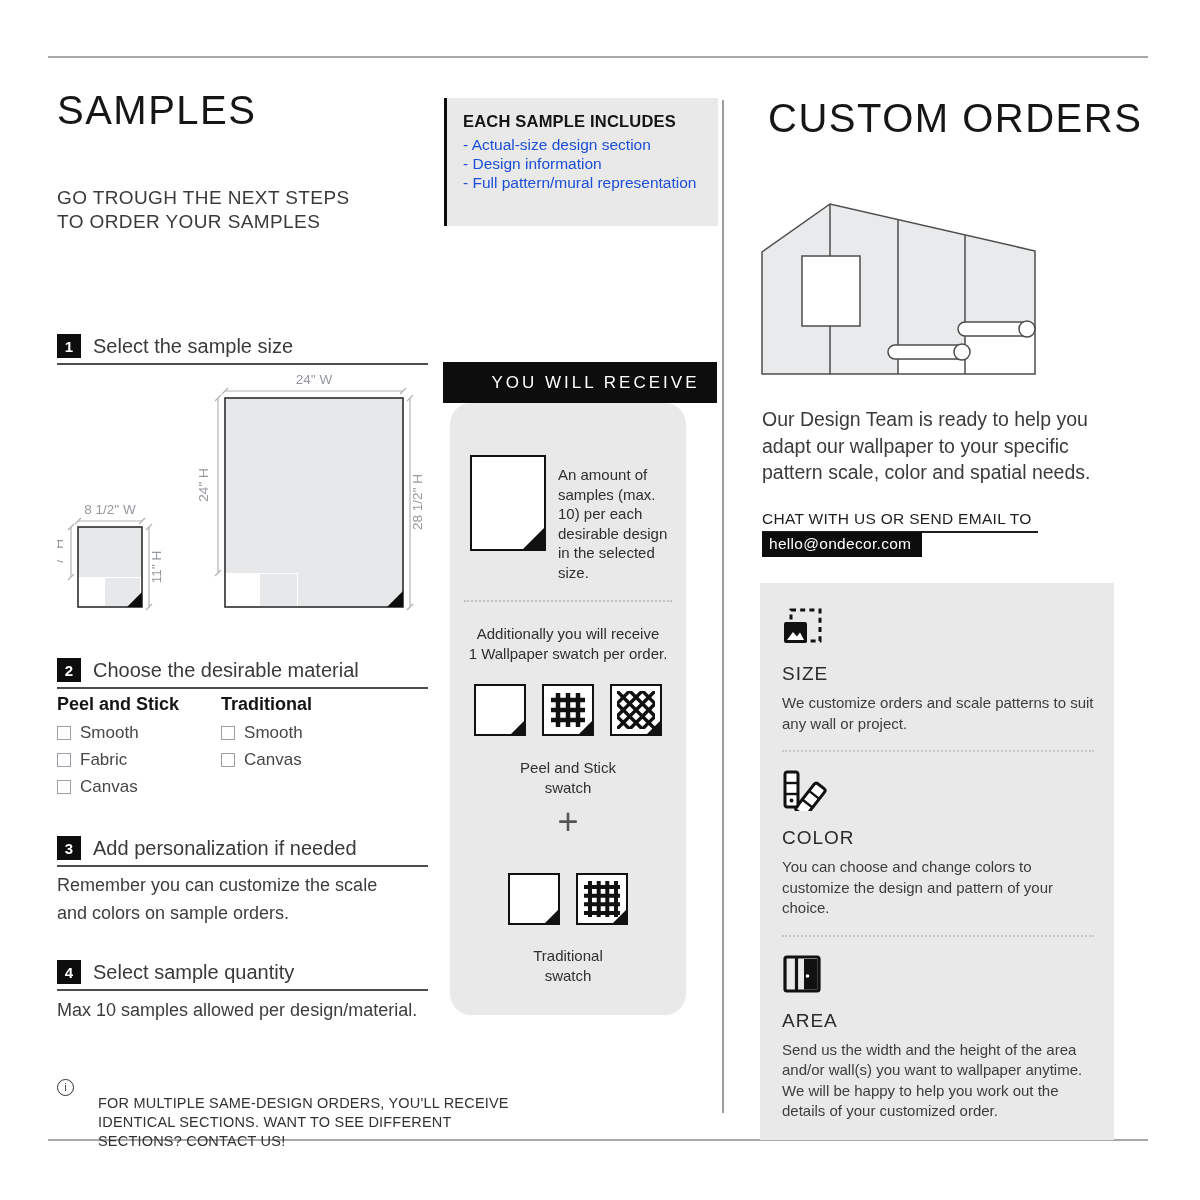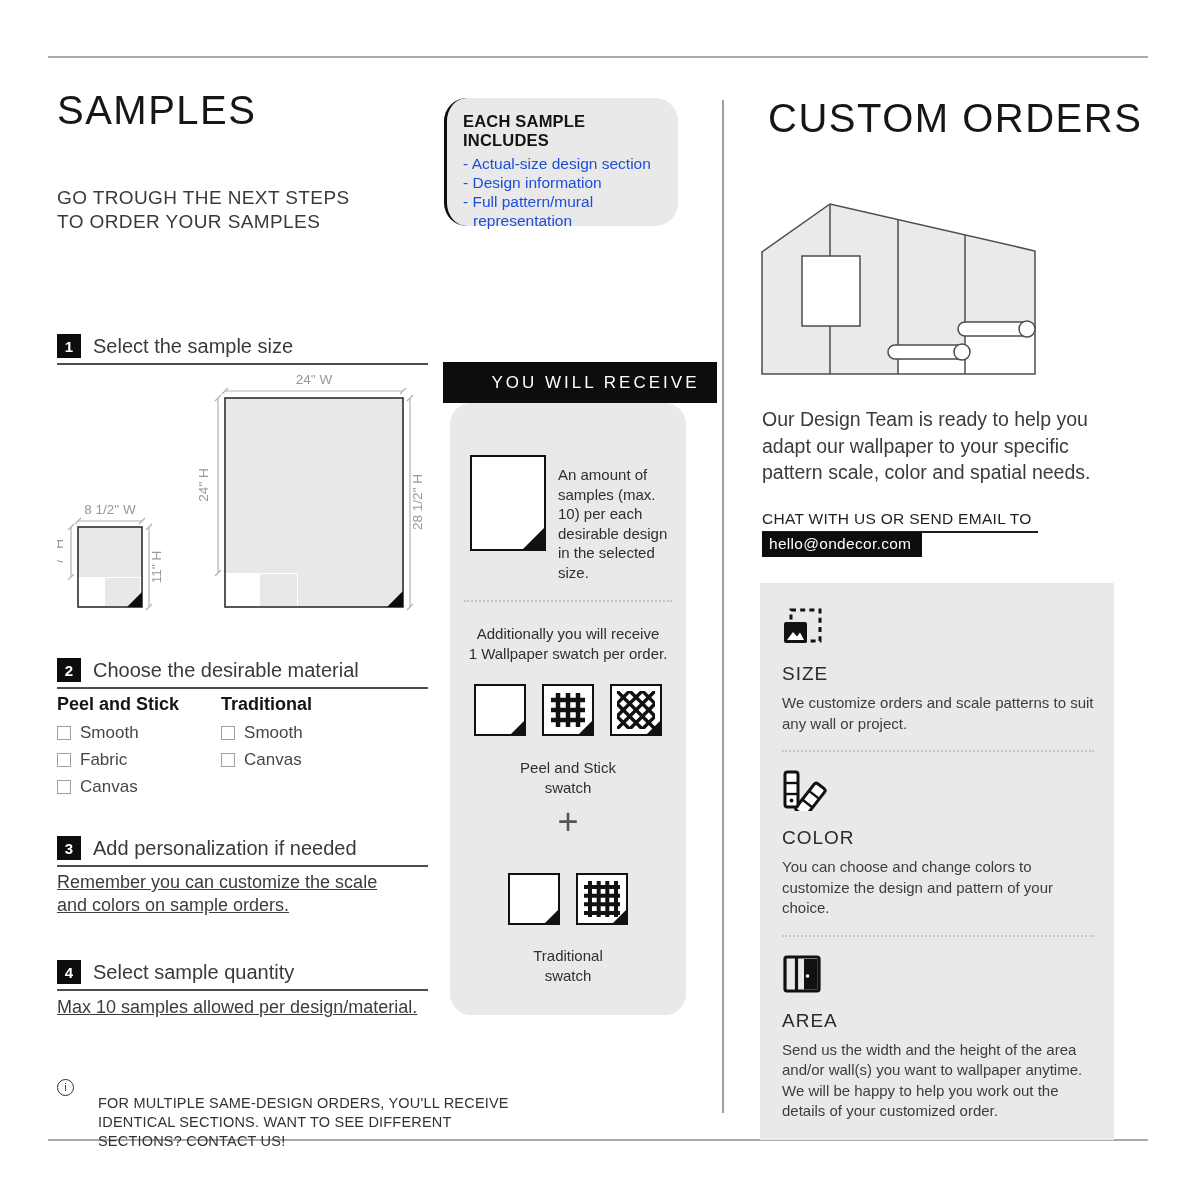--- a/index.html
+++ b/index.html
@@ -20,38 +20,38 @@
 
   .subtitle{position:absolute;left:57px;top:186px;font-size:19px;line-height:24px;color:#3a3a3a;letter-spacing:.4px;}
 
   
   .step-header{position:absolute;left:57px;width:371px;border-bottom:2px solid #4d4d4d;
                padding-bottom:5px;display:flex;align-items:center;}
   .step-num{width:24px;height:24px;background:#0d0d0d;color:#fff;font-size:15px;font-weight:700;
             display:flex;align-items:center;justify-content:center;flex:0 0 24px;}
   .step-label{margin-left:12px;font-size:20px;color:#3a3a3a;}
 
-  .body-text{font-size:18px;line-height:23px;color:#3d3d3d;text-decoration:underline;}
+  .body-text{font-size:18px;line-height:28px;color:#3d3d3d;}
 
   
   .materials{position:absolute;left:57px;top:694px;display:flex;gap:42px;}
   .mat-col{min-width:114px;}
   .mat-title{font-size:18px;font-weight:700;color:#141414;margin-bottom:8px;}
   .mat-item{display:flex;align-items:center;font-size:17px;color:#474747;margin-bottom:7px;}
   .checkbox{display:inline-block;width:12px;height:12px;border:1.5px solid #9aa0a5;background:#fff;margin-right:9px;}
 
   
   .footnote{position:absolute;left:57px;top:1078px;width:478px;display:flex;}
   .info-circle{flex:0 0 15px;width:15px;height:15px;border:1.5px solid #2e2e2e;border-radius:50%;
                font-size:10px;line-height:15px;text-align:center;color:#2e2e2e;margin-right:8px;margin-top:1px;}
   .footnote p{margin:16px;font-size:14.5px;line-height:19px;color:#333;letter-spacing:.2px;}
 
   
-  .includes-box{position:absolute;left:444px;top:98px;width:234px;background:#e9e9e9;
-                border-left:3px solid #0d0d0d;box-sizing:border-box;padding:14px 14px 14px 16px;height:128px;border-radius:23px;}
+  .includes-box{position:absolute;left:444px;top:98px;width:274px;background:#e9e9e9;
+                border-left:3px solid #0d0d0d;box-sizing:border-box;padding:14px 14px 14px 16px;height:128px;}
   .includes-title{font-size:16.5px;font-weight:700;color:#141414;margin:0 0 4px 0;letter-spacing:.2px;}
   .includes-item{font-size:15.5px;line-height:19px;color:#1d4ed8;padding-left:10px;text-indent:-10px;}
 
   .receive-banner{position:absolute;left:443px;top:362px;width:243px;height:41px;background:#0d0d0d;
                   color:#fff;font-size:17px;letter-spacing:3px;display:flex;align-items:center;justify-content:center;padding-left:31px;}
   .receive-box{position:absolute;left:450px;top:403px;width:236px;height:612px;background:#e9e9e9;border-radius:21px;}
   .sample-icon{position:absolute;left:20px;top:52px;}
   .samples-text{position:absolute;left:108px;top:62px;width:122px;font-size:15px;line-height:19.5px;color:#2f2f2f;}
   .dotted{border-top:2px dotted #c2c2c2;height:0;}
   .div1{position:absolute;left:14px;right:14px;top:197px;}

